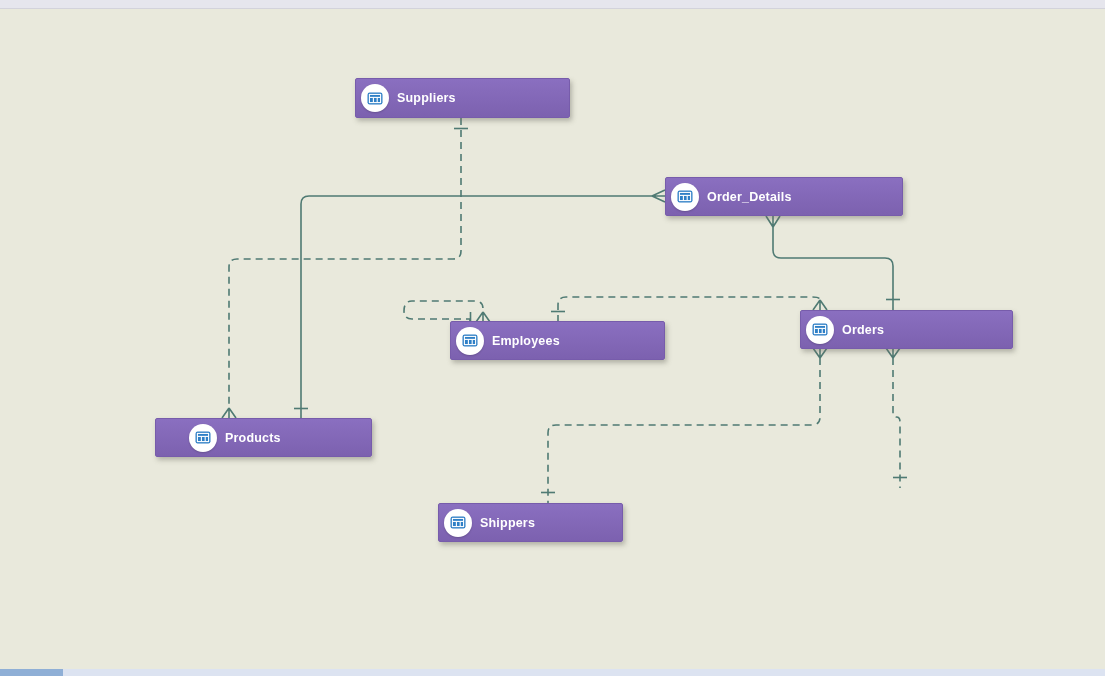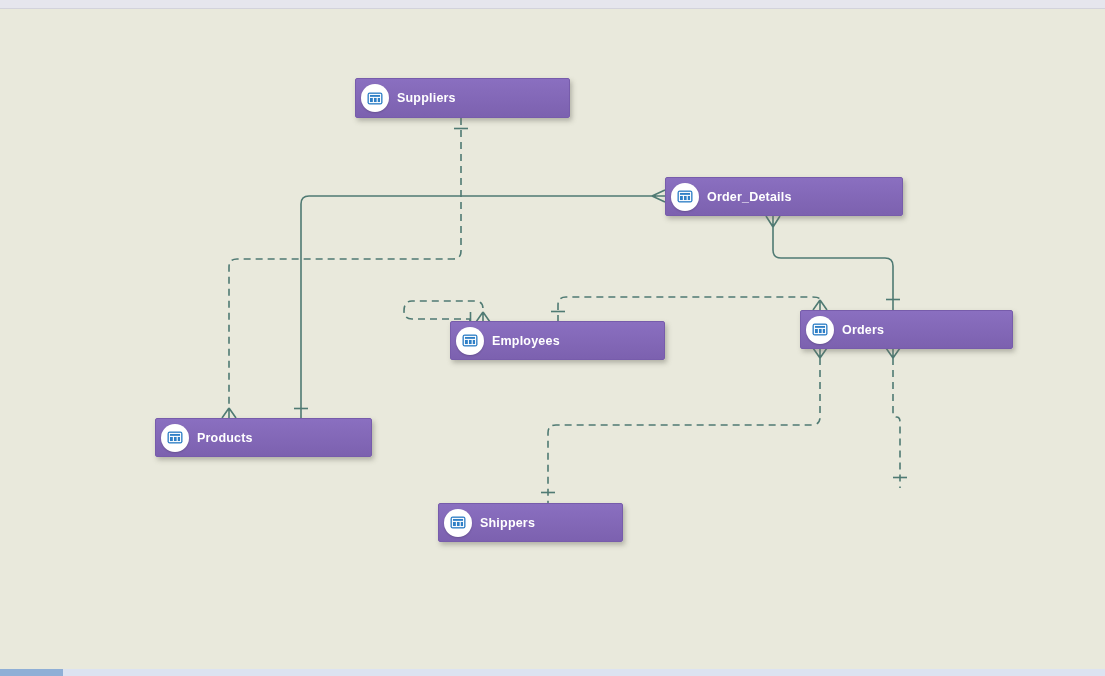--- a/index.html
+++ b/index.html
@@ -143,21 +143,21 @@
           <rect x="0.5" y="0.5" width="15" height="12" rx="2.2" fill="#2e7fc6"></rect>
           <rect x="2.4" y="2.4" width="11.2" height="8.2" fill="none" stroke="#ffffff" stroke-width="1.1"></rect>
           <line x1="2.4" y1="5.4" x2="13.6" y2="5.4" stroke="#ffffff" stroke-width="1.1"></line>
           <line x1="6.4" y1="5.4" x2="6.4" y2="10.6" stroke="#ffffff" stroke-width="1.1"></line>
           <line x1="10.2" y1="5.4" x2="10.2" y2="10.6" stroke="#ffffff" stroke-width="1.1"></line>
         </svg>
     </span>
     <span class="label">Orders</span>
   </div>
 
-  <div class="node" style="left:155px;top:409px;width:217px;">
+  <div class="node" style="left:155px;top:409px;width:217px;padding-left:28px;">
     <span class="badge">
       <svg width="16" height="13" viewBox="0 0 16 13">
           <rect x="0.5" y="0.5" width="15" height="12" rx="2.2" fill="#2e7fc6"></rect>
           <rect x="2.4" y="2.4" width="11.2" height="8.2" fill="none" stroke="#ffffff" stroke-width="1.1"></rect>
           <line x1="2.4" y1="5.4" x2="13.6" y2="5.4" stroke="#ffffff" stroke-width="1.1"></line>
           <line x1="6.4" y1="5.4" x2="6.4" y2="10.6" stroke="#ffffff" stroke-width="1.1"></line>
           <line x1="10.2" y1="5.4" x2="10.2" y2="10.6" stroke="#ffffff" stroke-width="1.1"></line>
         </svg>
     </span>
     <span class="label">Products</span>

